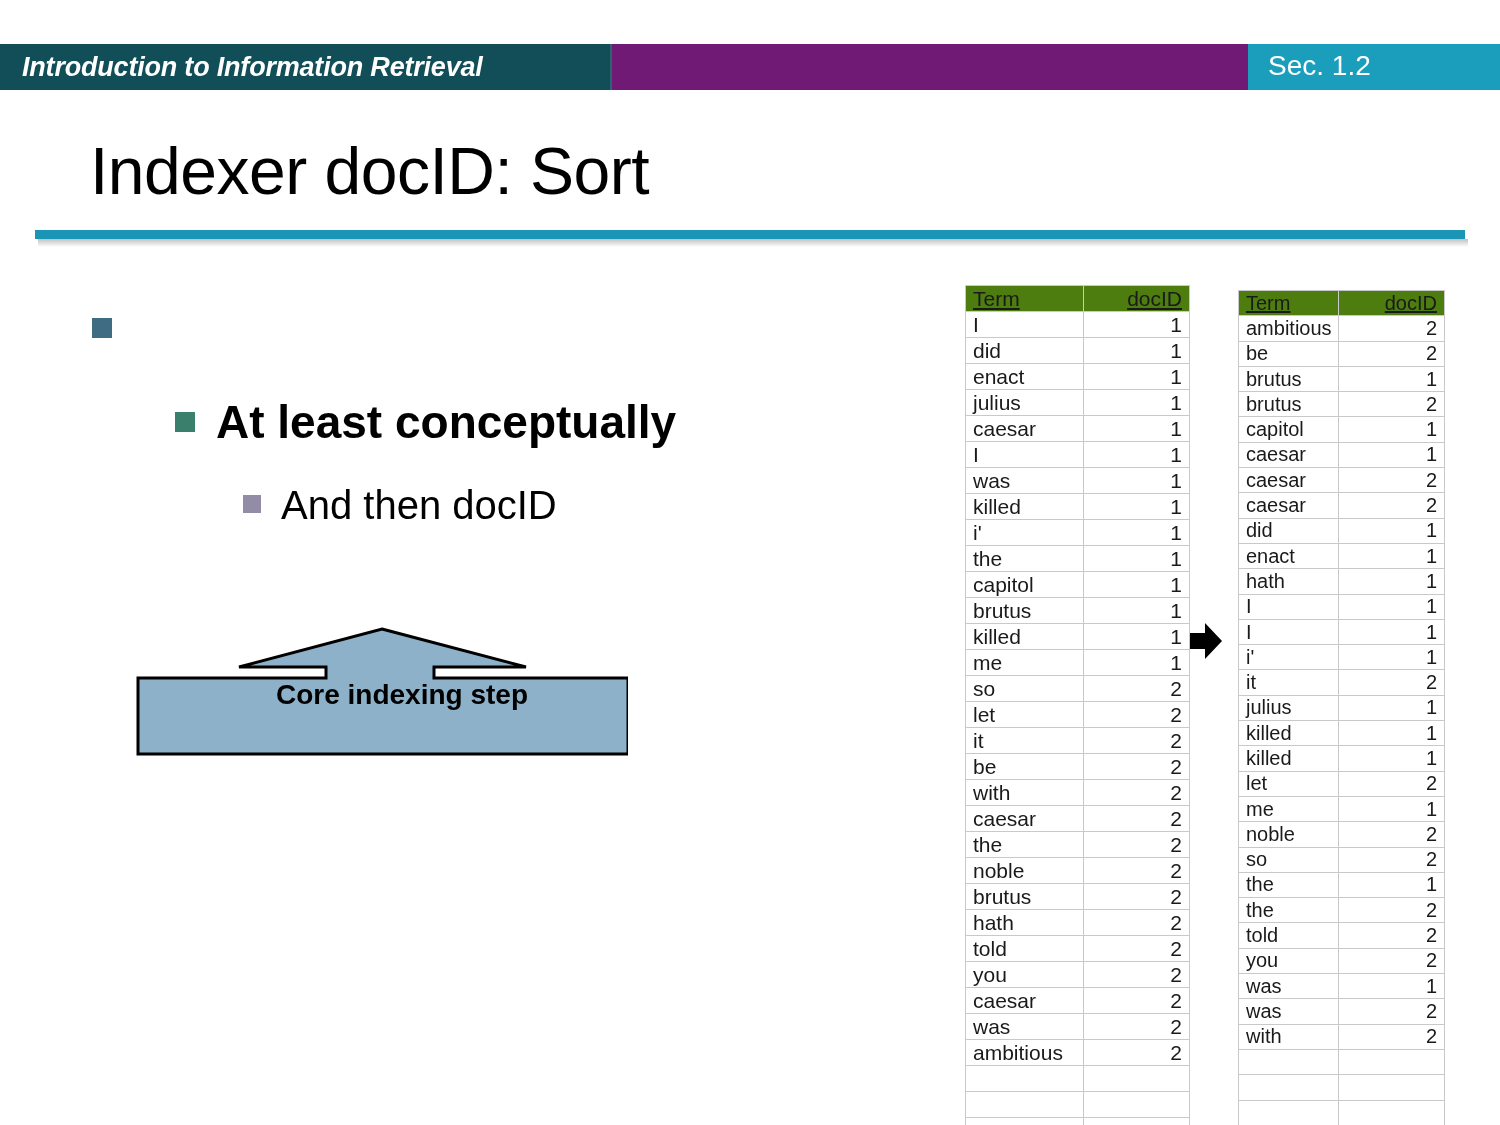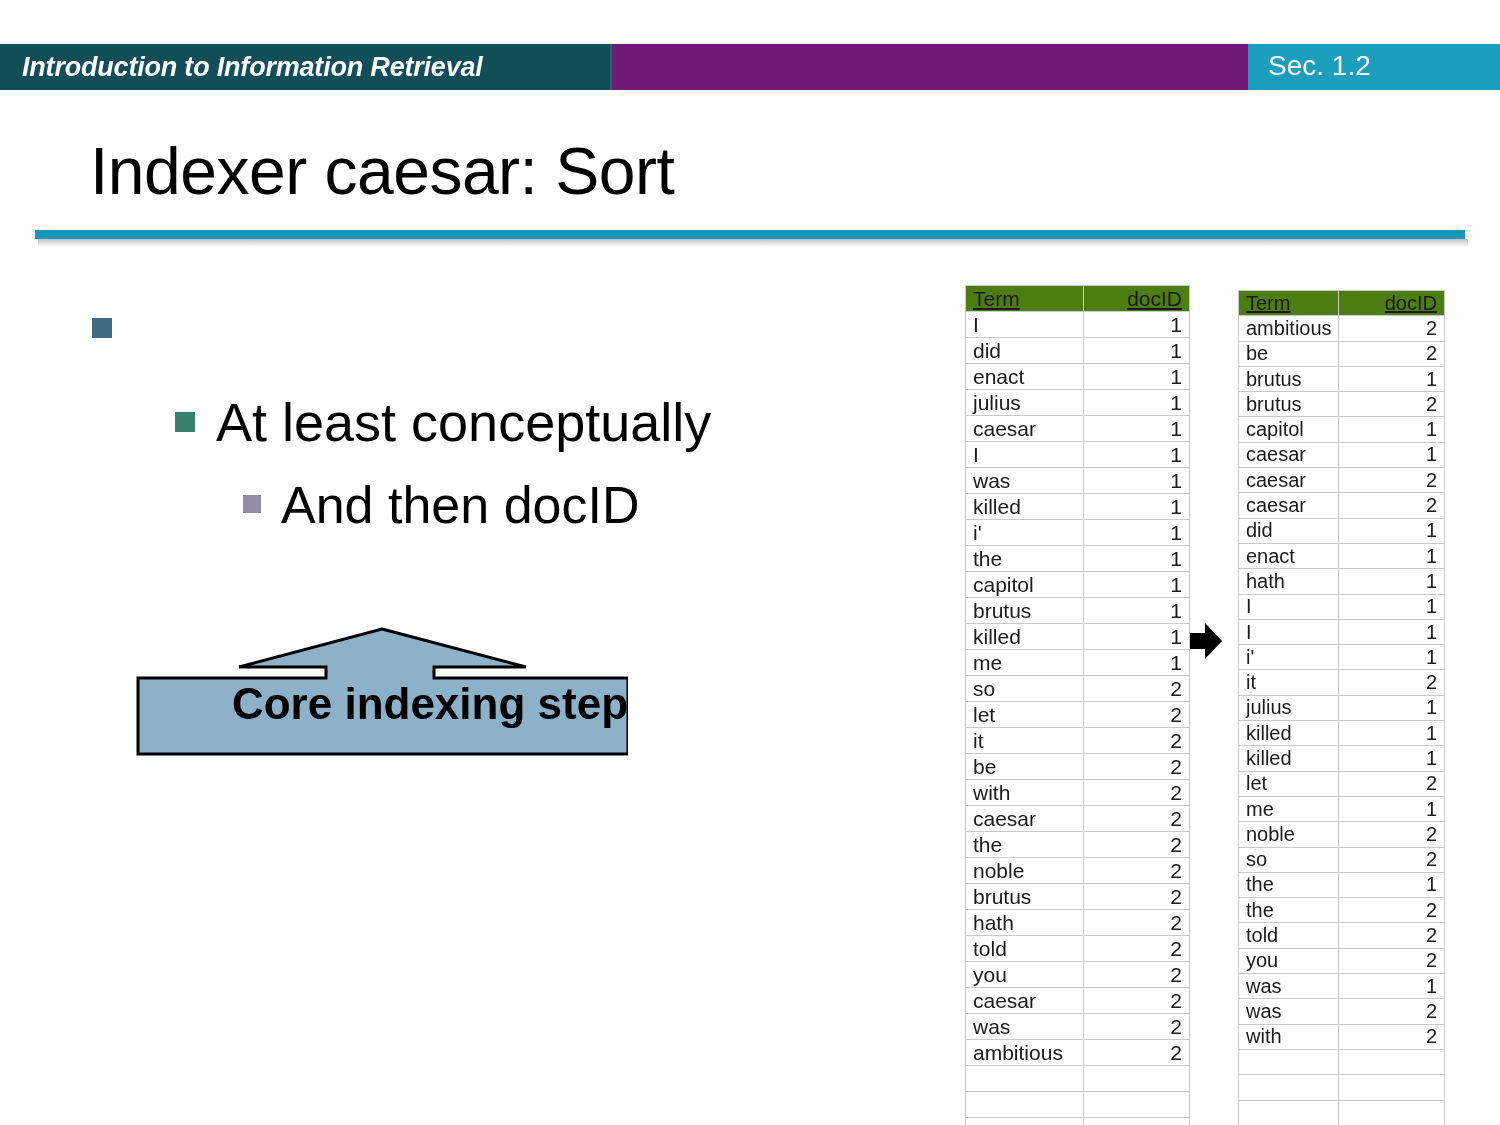--- a/index.html
+++ b/index.html
@@ -110,52 +110,51 @@
   }
   #bullet-l1 .bullet-text { font-size: 56px; line-height: 62px; }
 
   #bullet-l2 { left: 175px; top: 396px; }
   #bullet-l2 .bullet-marker {
     width: 20px; height: 20px;
     background: #3A7F6B;
     margin-top: 16px;
     margin-right: 21px;
   }
-  #bullet-l2 .bullet-text { font-size: 54px; line-height: 52px; }
+  #bullet-l2 .bullet-text { font-size: 46px; line-height: 52px; font-weight: bold; }
 
   #bullet-l3 { left: 243px; top: 482px; }
   #bullet-l3 .bullet-marker {
     width: 18px; height: 18px;
     background: #928CA6;
     margin-top: 13px;
     margin-right: 20px;
   }
-  #bullet-l3 .bullet-text { font-size: 52px; line-height: 46px; }
+  #bullet-l3 .bullet-text { font-size: 40px; line-height: 46px; }
 
   
   #callout-group {
     position: absolute;
     left: 136px; top: 622px;
     width: 492px; height: 134px;
   }
   #callout-arrow-svg {
     position: absolute;
     left: 0; top: 0;
     width: 492px; height: 134px;
   }
   #callout-label {
     position: absolute;
     left: 0; top: 57px;
     width: 532px;
     text-align: center;
-    font-size: 44px;
+    font-size: 28px;
     font-weight: bold;
     color: #000000;
     white-space: nowrap;
-    padding-left: 28px;
   }
 
   
   .idx-table {
     position: absolute;
     border-collapse: collapse;
     table-layout: fixed;
     background: #ffffff;
   }
   .idx-table td, .idx-table th {
@@ -202,21 +201,21 @@
 <div id="header-bar">
   <div id="header-left-section">
     <span id="header-course-title">Introduction to Information Retrieval</span>
   </div>
   <div id="section-badge">
     <span id="section-badge-label">Sec. 1.2</span>
   </div>
 </div>
 <div id="header-shadow"></div>
 
-<div id="slide-title">Indexer caesar: Sort</div>
+<div id="slide-title">Indexer docID: Sort</div>
 <div id="title-rule"></div>
 <div id="title-rule-shadow"></div>
 
 <div class="bullet-row" id="bullet-l1">
   <span class="bullet-marker" style="background: rgb(63, 108, 130);"></span>
 </div>
 
 <div class="bullet-row" id="bullet-l2">
   <span class="bullet-marker" style="background: rgb(58, 127, 107);"></span>
   <span class="bullet-text">At least conceptually</span>

